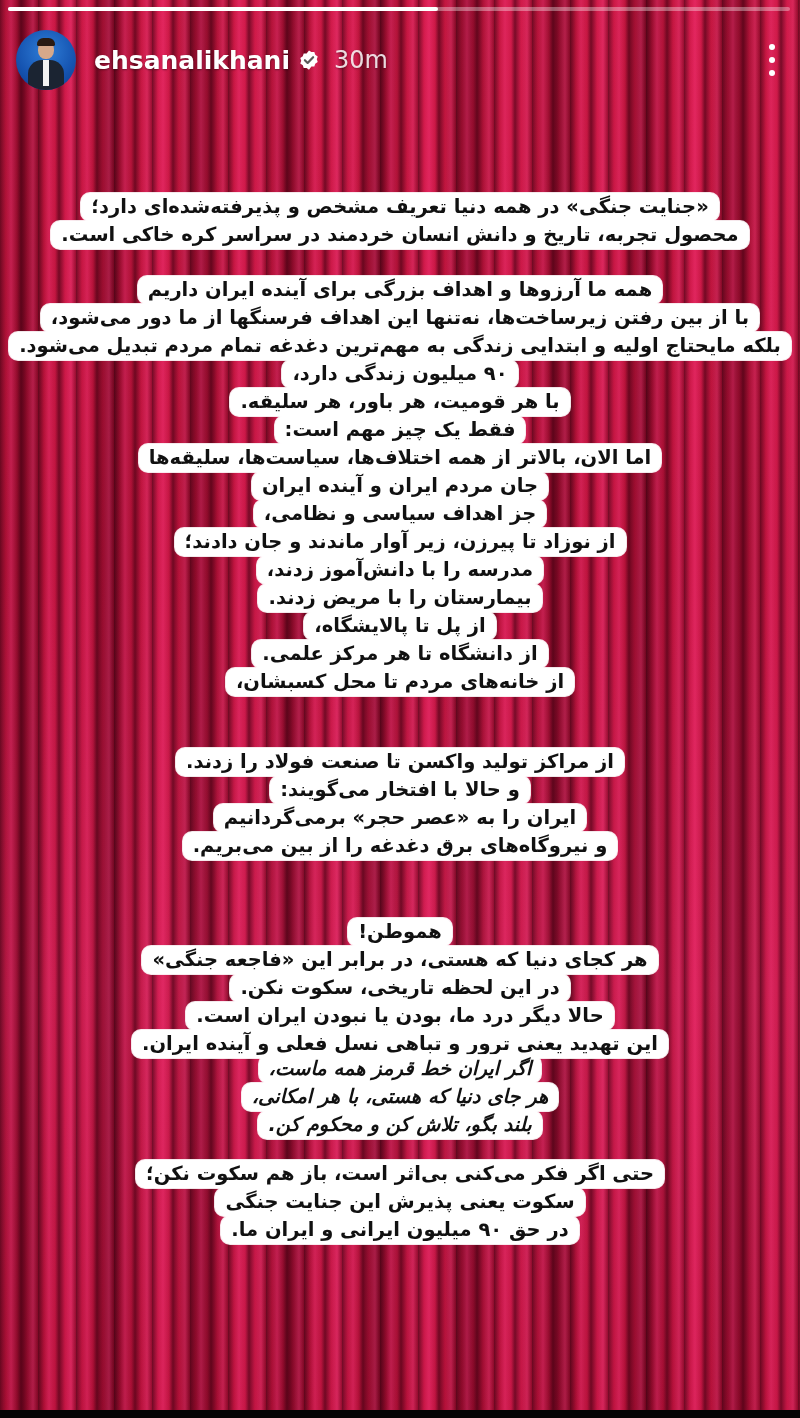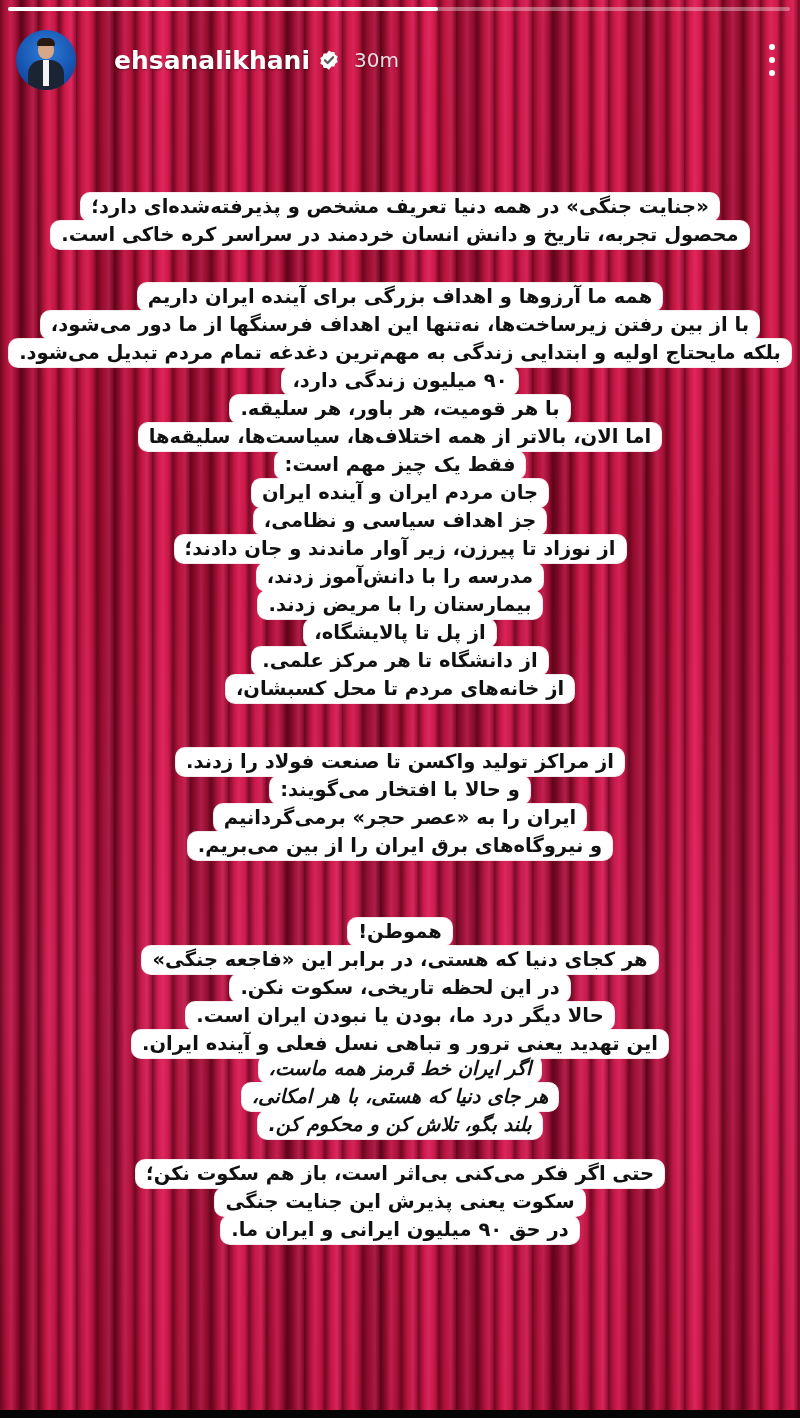--- a/index.html
+++ b/index.html
@@ -50,27 +50,26 @@
   .avatar .suit {
     position: absolute; left: 12px; top: 30px; width: 36px; height: 34px;
     border-radius: 14px 14px 0 0; background: #1b2432;
   }
   .avatar .shirt {
     position: absolute; left: 27px; top: 30px; width: 6px; height: 26px; background: #f2f2f2;
   }
   .username {
     margin-left: 18px; color: #fff; font-size: 25px; font-weight: bold;
     text-shadow: 0 1px 2px rgba(0,0,0,0.4);
-    padding-left: 20px;
   }
   .verified {
     margin-left: 8px; width: 22px; height: 22px; flex: none;
   }
   .time {
-    margin-left: 14px; color: rgba(255,255,255,0.85); font-size: 20px;
+    margin-left: 14px; color: rgba(255,255,255,0.85); font-size: 24px;
     text-shadow: 0 1px 2px rgba(0,0,0,0.3);
   }
   .more {
     margin-left: auto; width: 24px; height: 40px;
     display: flex; flex-direction: column; align-items: center; justify-content: space-between;
     padding: 4px 0; box-sizing: border-box; cursor: pointer;
   }
   .more span { width: 6px; height: 6px; border-radius: 50%; background: #fff; }
 
   .block {
@@ -117,43 +116,43 @@
         <span></span>
         <span></span>
     </div>
   </div>
 
   <div class="block" style="top:193px;">
     <div class="line">«جنایت جنگی» در همه دنیا تعریف مشخص و پذیرفته‌شده‌ای دارد؛</div>
     <div class="line">محصول تجربه، تاریخ و دانش انسان خردمند در سراسر کره خاکی است.</div>
   </div>
 
-  <div class="block" style="top:283px;">
+  <div class="block" style="top:276px;">
     <div class="line">همه ما آرزوها و اهداف  بزرگی برای آینده ایران داریم</div>
     <div class="line">با از بین رفتن زیرساخت‌ها، نه‌تنها این اهداف  فرسنگها از ما دور می‌شود،</div>
     <div class="line">بلکه مایحتاج اولیه و  ابتدایی زندگی به مهم‌ترین دغدغه تمام مردم تبدیل می‌شود.</div>
     <div class="line">۹۰ میلیون زندگی دارد،</div>
     <div class="line">با هر قومیت، هر باور، هر سلیقه.</div>
+    <div class="line">فقط یک چیز مهم است:</div>
     <div class="line">اما الان، بالاتر از همه اختلاف‌ها، سیاست‌ها، سلیقه‌ها</div>
-    <div class="line">فقط یک چیز مهم است:</div>
     <div class="line">جان مردم ایران و آینده ایران</div>
     <div class="line">جز اهداف سیاسی و نظامی،</div>
     <div class="line">از نوزاد تا پیرزن، زیر آوار ماندند و جان دادند؛</div>
     <div class="line">مدرسه را با دانش‌آموز زدند،</div>
     <div class="line">بیمارستان را با مریض زدند.</div>
     <div class="line">از پل تا پالایشگاه،</div>
     <div class="line">از دانشگاه تا هر مرکز علمی.</div>
     <div class="line">از خانه‌های مردم تا محل کسبشان،</div>
   </div>
 
   <div class="block" style="top:748px;">
     <div class="line">از مراکز تولید واکسن تا صنعت فولاد را زدند.</div>
     <div class="line">و حالا با افتخار می‌گویند:</div>
     <div class="line">ایران را به «عصر حجر» برمی‌گردانیم</div>
-    <div class="line">و نیروگاه‌های برق ایران را از بین می‌بریم.</div>
+    <div class="line">و نیروگاه‌های برق دغدغه را از بین می‌بریم.</div>
   </div>
 
   <div class="block" style="top:886px;margin-top:32px;">
     <div class="line">هموطن!</div>
     <div class="line">هر کجای دنیا که هستی، در برابر این «فاجعه جنگی»</div>
     <div class="line">در این لحظه تاریخی، سکوت نکن.</div>
     <div class="line">حالا دیگر درد ما، بودن یا نبودن ایران است.</div>
     <div class="line">این تهدید یعنی ترور و تباهی نسل فعلی و آینده ایران.</div>
   </div>
 

